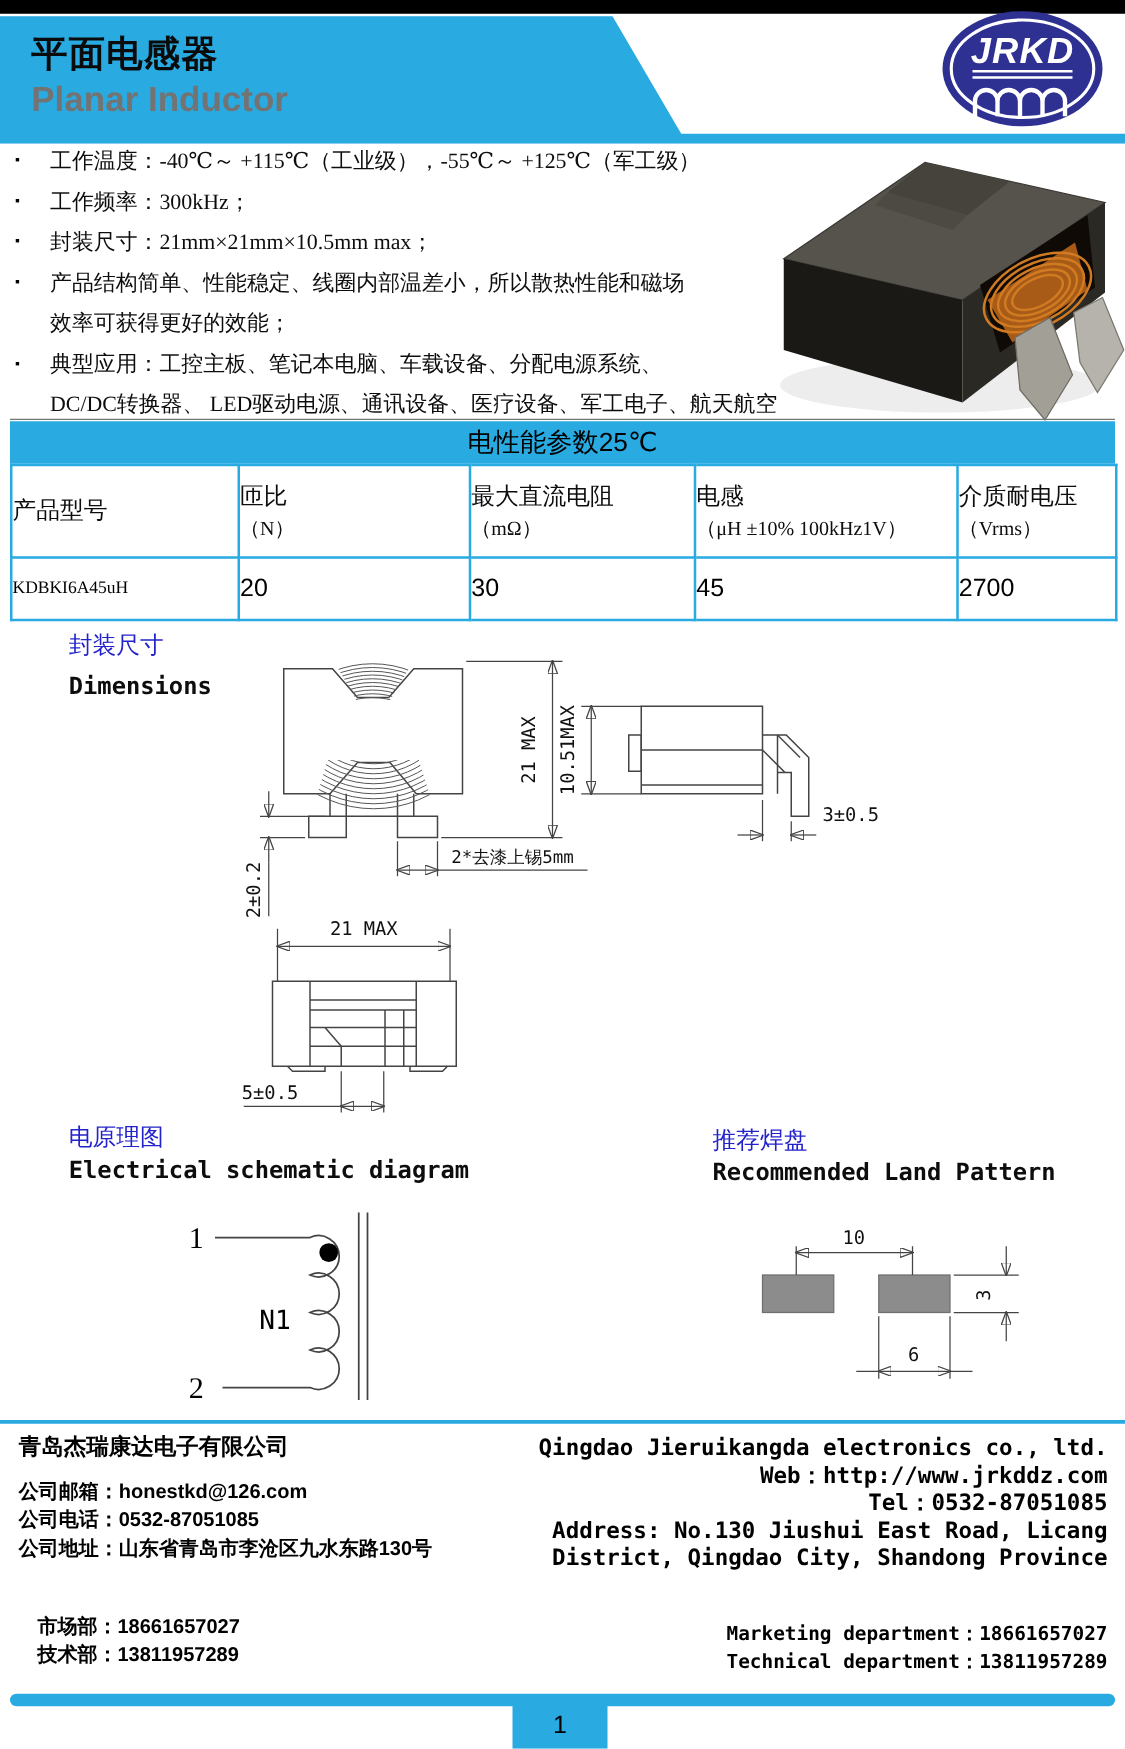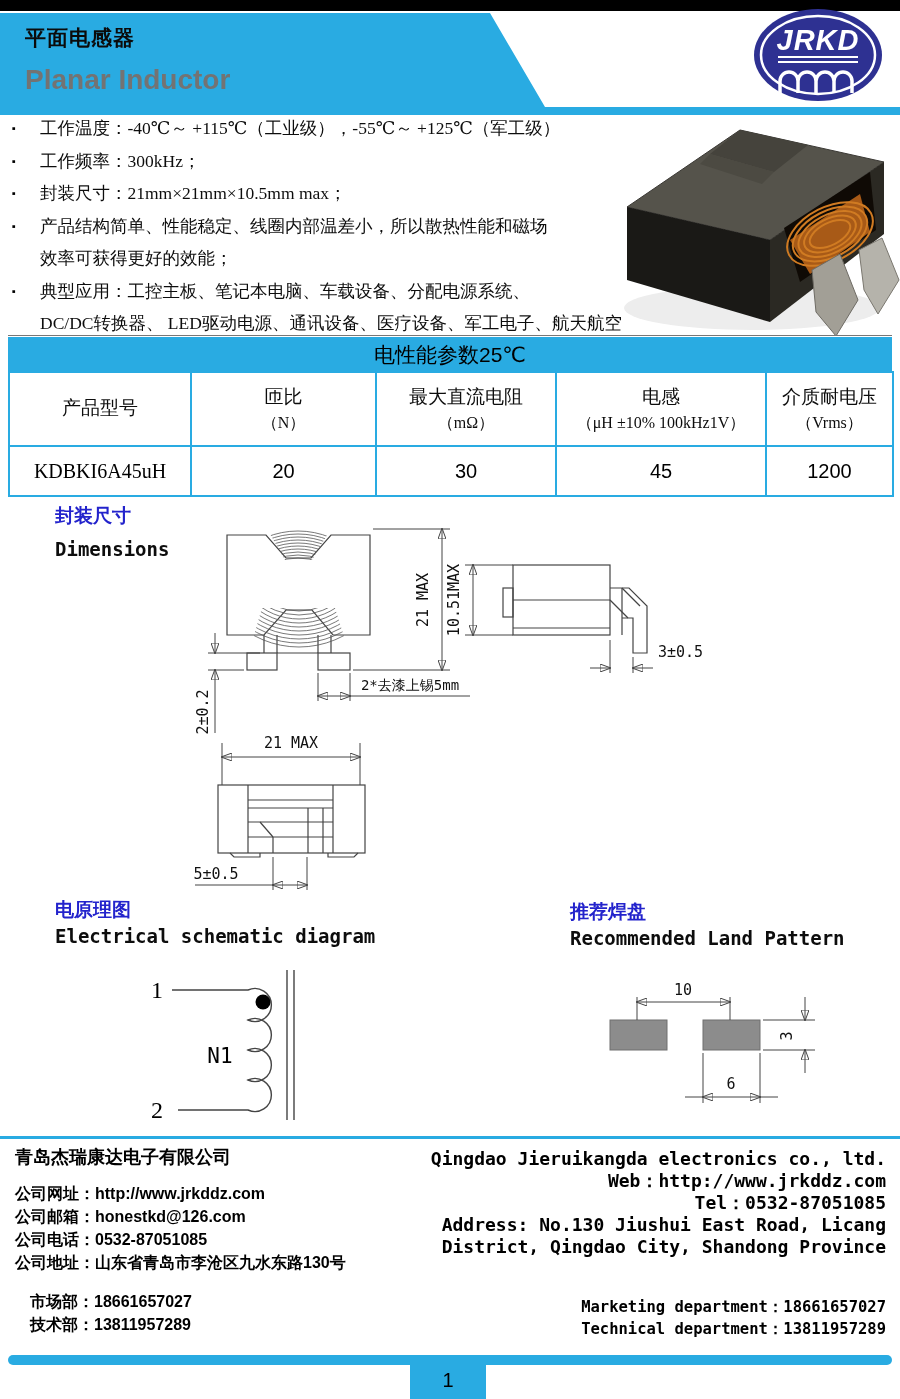--- a/index.html
+++ b/index.html
@@ -12,45 +12,45 @@
   html,body{margin:0;padding:0}
   body{
     width:900px;height:1399px;position:relative;background:#ffffff;overflow:hidden;
     font-family:"Liberation Sans","DejaVu Sans",sans-serif;color:#111;
   }
   .abs{position:absolute}
 
   
   .topbar{left:0;top:0;width:900px;height:11px;background:#000}
   .banner-svg{left:0;top:11px}
-  .title-zh{left:25px;top:24px;font-size:21px;font-weight:bold;color:#0b0b0b;letter-spacing:1px}
+  .title-zh{left:25px;top:24px;font-size:29px;font-weight:bold;color:#0b0b0b;letter-spacing:1px}
   .title-en{left:25px;top:64px;font-size:28px;font-weight:bold;color:#737373}
   .logo{left:748px;top:5px}
 
   
   .features{left:8px;top:112px;width:648px;font-size:17.5px;line-height:32.5px}
   .feat{display:flex}
   .fm{width:28px;flex:none;font-size:11px;color:#000;text-align:left;padding-left:4px}
   .ft{flex:1;white-space:pre-wrap;font-family:"Liberation Serif","DejaVu Serif",serif;color:#0d0d0d}
 
   
   .tbl-topline{left:8px;top:335px;width:884px;height:1px;background:#777}
   .tbl-title{left:8px;top:337px;width:884px;height:34px;background:var(--accent);
     text-align:center;line-height:35px;font-size:21px;font-weight:normal;color:#000}
   table.params{left:8px;top:371px;width:884px;border-collapse:collapse;table-layout:fixed;position:absolute}
-  table.params td{border:2px solid var(--accent);text-align:center;vertical-align:middle;padding:0}
+  table.params td{border:2px solid var(--accent);vertical-align:middle;padding:0}
   tr.hdr td{height:72px}
   tr.dat td{height:48px}
   .h1{font-size:19px;font-family:"Liberation Serif","DejaVu Serif",serif;color:#0d0d0d}
   .h2{font-size:16px;font-family:"Liberation Serif","DejaVu Serif",serif;color:#0d0d0d;margin-top:3px}
   .dv{font-size:20px;font-family:"Liberation Sans","DejaVu Sans",sans-serif;color:#000}
-  .dm{font-size:20px;font-family:"Liberation Serif","DejaVu Serif",serif;color:#000}
-
-  
-  .sec-zh{font-size:19px;font-weight:bold;color:var(--section_blue)}
+  .dm{font-size:14px;font-family:"Liberation Serif","DejaVu Serif",serif;color:#000}
+
+  
+  .sec-zh{font-size:19px;font-weight:normal;color:var(--section_blue)}
   .sec-en{font-size:19px;font-weight:bold;color:#0d0d0d;font-family:"DejaVu Sans Mono","Liberation Mono",monospace}
 
   
   .draw line,.draw path,.draw rect.ol,.draw circle.ol{stroke:#444;fill:none}
   .dimtxt{font-family:"DejaVu Sans Mono","Liberation Mono",monospace;font-size:15px;fill:#111}
   .dimtxt2{font-family:"DejaVu Sans Mono","Liberation Mono",monospace;font-size:14px;fill:#111}
 
   
   .footline{left:0;top:1136px;width:900px;height:3px;background:var(--accent)}
   .f-left{left:15px;top:1146px;width:430px;font-size:16px;font-weight:bold;line-height:23px;color:#000}
@@ -162,21 +162,21 @@
     <td>
           <div class="h1">介质耐电压</div>
           <div class="h2">（Vrms）</div>
         </td>
   </tr>
   <tr class="dat">
     <td class="dm">KDBKI6A45uH</td>
     <td class="dv">20</td>
     <td class="dv">30</td>
     <td class="dv">45</td>
-    <td class="dv">1200</td>
+    <td class="dv">2700</td>
   </tr>
 </tbody>
   </table>
 
 <div class="abs sec-zh" style="left:55px;top:503px">封装尺寸</div>
 <div class="abs sec-en" style="left:55px;top:538px">Dimensions</div>
 
 <svg class="abs draw" style="left:170px;top:505px" width="730" height="390">
   <defs>
     <marker id="ar" markerWidth="11" markerHeight="8" refX="10" refY="4" orient="auto-start-reverse">
@@ -355,21 +355,20 @@
     <line x1="105" y1="142" x2="123" y2="142"></line>
     <line x1="180" y1="142" x2="198" y2="142"></line>
   </g>
   <text class="dimtxt" x="151" y="134" text-anchor="middle" font-size="17">6</text>
 </svg>
 
 <div class="abs footline"></div>
 
 <div class="abs f-left">
   <div class="co">青岛杰瑞康达电子有限公司</div>
-  <div>公司网址：http://www.jrkddz.com</div>
   <div>公司邮箱：honestkd@126.com</div>
   <div>公司电话：0532-87051085</div>
   <div>公司地址：山东省青岛市李沧区九水东路130号</div>
 </div>
 <div class="abs f-dept-l">
   <div>市场部：18661657027</div>
   <div>技术部：13811957289</div>
 </div>
 
 <div class="abs f-right">

